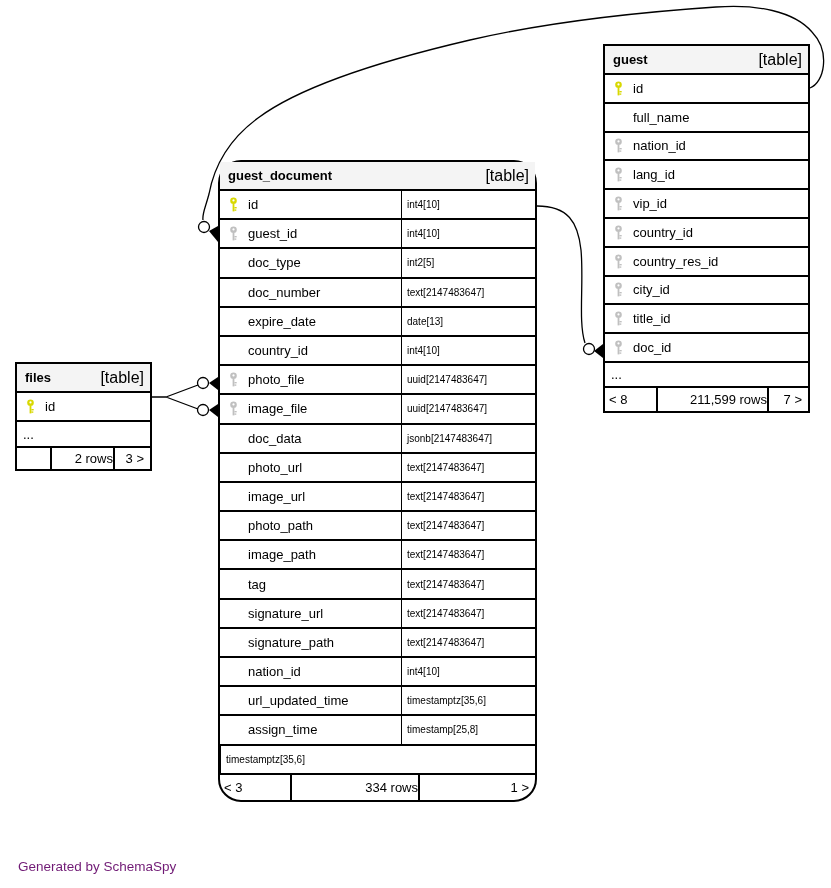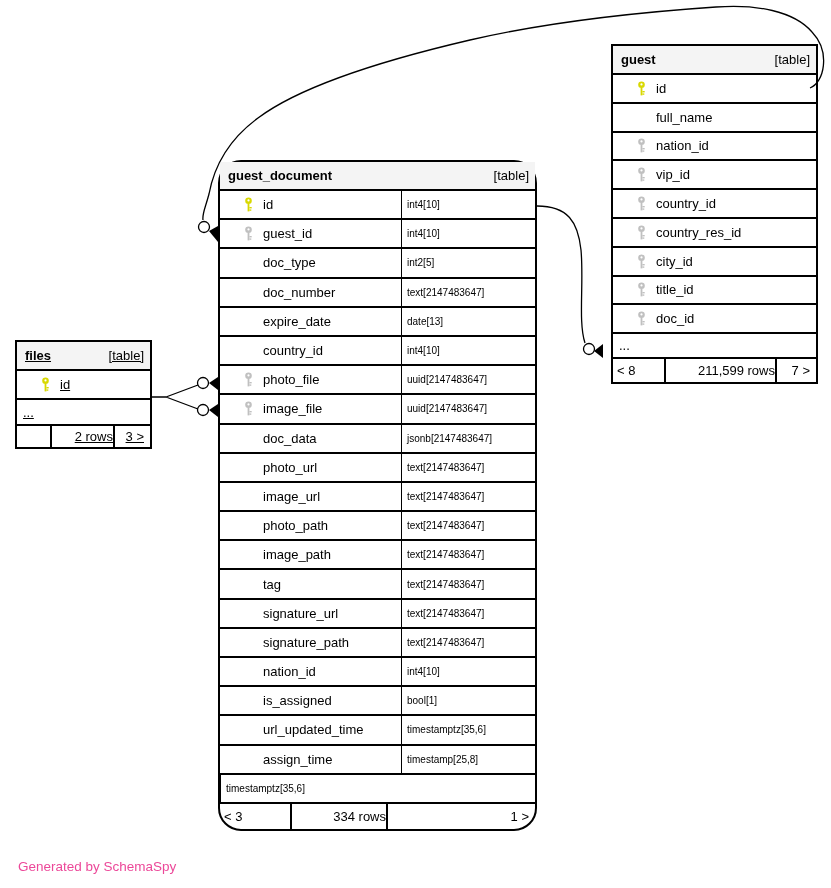--- a/index.html
+++ b/index.html
@@ -6,58 +6,58 @@
   body{width:831px;height:888px;font-family:"Liberation Sans",sans-serif;color:#000;}
   .canvas{position:relative;width:831px;height:888px;overflow:hidden;background:#fff;}
 
   svg.relations{position:absolute;left:0;top:0;z-index:2;pointer-events:none;}
 
   .db-table{position:absolute;border:2px solid #000;background:#fff;box-sizing:border-box;
             display:flex;flex-direction:column;z-index:1;}
   .tbl-header{height:29px;background:#f4f4f4;border-bottom:2px solid #000;display:flex;
               align-items:center;justify-content:space-between;padding:0 6px 0 8px;box-sizing:border-box;}
   .tbl-name{font-weight:bold;font-size:13px;}
-  .tbl-badge{font-size:13px;text-align:center;}
+  .tbl-badge{font-size:16px;text-align:center;}
 
   .tbl-row{height:29.2px;border-bottom:2px solid #000;display:flex;align-items:stretch;box-sizing:border-box;}
-  .row-name{display:flex;align-items:center;flex:1;padding-left:23px;min-width:0;}
+  .row-name{display:flex;align-items:center;flex:1;padding-left:8px;min-width:0;}
   .key-icon{width:11px;height:15px;margin-right:9px;flex:none;}
   .key-icon.pk{color:var(--pk-color,#d8d800);}
   .key-icon.fk{color:var(--fk-color,#c0c0c0);}
   .key-icon.nokey{visibility:hidden;}
   .col-name{font-size:13px;white-space:nowrap;}
   .col-type{width:134px;flex:none;border-left:1px solid #000;display:flex;align-items:center;
             padding-left:5px;font-size:10px;box-sizing:border-box;white-space:nowrap;}
   .ellipsis-row .row-name{padding-left:6px;}
 
   .tbl-footer{display:flex;align-items:stretch;font-size:13px;}
   .pg{display:flex;align-items:center;box-sizing:border-box;}
   .pg-left{padding-left:4px;border-right:2px solid #000;}
   .pg-center{justify-content:flex-end;border-right:2px solid #000;}
   .pg-right{flex:1;justify-content:flex-end;display:flex;align-items:center;padding-right:6px;}
 
   .t-gd{left:218px;top:160px;width:319px;border-radius:23px;}
   .t-gd .tbl-footer{height:25px;}
   .t-gd .pg-left{width:72px;}
-  .t-gd .pg-center{width:96px;}
-
-  .t-guest{left:603px;top:44px;width:207px;margin-left:8px;}
+  .t-gd .pg-center{width:128px;}
+
+  .t-guest{left:603px;top:44px;width:207px;}
   .t-guest .tbl-row{height:28.8px;}
   .t-guest .ellipsis-row{height:25px;}
   .t-guest .tbl-footer{height:23px;}
   .t-guest .pg-left{width:53px;}
   .t-guest .pg-center{width:111px;}
 
-  .t-files{left:15px;top:340px;width:137px;text-decoration:underline;}
+  .t-files{left:15px;top:362px;width:137px;}
   .t-files .ellipsis-row{height:26px;}
   .t-files .tbl-footer{height:21px;}
   .t-files .pg-left{width:35px;}
   .t-files .pg-center{width:63px;text-align:right;}
 
-  .credit{position:absolute;left:18px;top:859px;font-size:13.5px;color:#ec4899;}
+  .credit{position:absolute;left:18px;top:859px;font-size:13.5px;color:#701a75;}
 </style>
 </head>
 <body>
 
 <div class="canvas">
 
   <svg class="relations" width="831" height="888" viewBox="0 0 831 888">
 
     <path d="M 810,88 C 824,83 831,52 812,32 C 794,11 756,4 716,7 C 628,13 548,22 470,40
              C 380,61 298,88 258,118 C 228,140 214,167 209,194 C 205,209 202,214 203,220" fill="none" stroke="#000" stroke-width="1.3"></path>
@@ -312,33 +312,20 @@
         <circle cx="5.5" cy="3.4" r="1.1" fill="#ffffff"></circle>
         <rect x="4.6" y="6.6" width="1.8" height="7.8" fill="currentColor"></rect>
         <rect x="6.4" y="10" width="2.3" height="1.4" fill="currentColor"></rect>
         <rect x="6.4" y="12.4" width="1.9" height="1.4" fill="currentColor"></rect>
       </svg>
       <span class="col-name">nation_id</span>
     </div>
     <div class="col-type">int4[10]</div>
   </div>
 
-  <div class="tbl-row">
-    <div class="row-name">
-      <svg class="key-icon nokey" viewBox="0 0 11 15">
-        <circle cx="5.5" cy="3.8" r="3.3" fill="currentColor"></circle>
-        <circle cx="5.5" cy="3.4" r="1.1" fill="#ffffff"></circle>
-        <rect x="4.6" y="6.6" width="1.8" height="7.8" fill="currentColor"></rect>
-        <rect x="6.4" y="10" width="2.3" height="1.4" fill="currentColor"></rect>
-        <rect x="6.4" y="12.4" width="1.9" height="1.4" fill="currentColor"></rect>
-      </svg>
-      <span class="col-name">is_assigned</span>
-    </div>
-    <div class="col-type">bool[1]</div>
-  </div>
 
   <div class="tbl-row">
     <div class="row-name">
       <svg class="key-icon nokey" viewBox="0 0 11 15">
         <circle cx="5.5" cy="3.8" r="3.3" fill="currentColor"></circle>
         <circle cx="5.5" cy="3.4" r="1.1" fill="#ffffff"></circle>
         <rect x="4.6" y="6.6" width="1.8" height="7.8" fill="currentColor"></rect>
         <rect x="6.4" y="10" width="2.3" height="1.4" fill="currentColor"></rect>
         <rect x="6.4" y="12.4" width="1.9" height="1.4" fill="currentColor"></rect>
       </svg>
@@ -413,20 +400,33 @@
         <circle cx="5.5" cy="3.4" r="1.1" fill="#ffffff"></circle>
         <rect x="4.6" y="6.6" width="1.8" height="7.8" fill="currentColor"></rect>
         <rect x="6.4" y="10" width="2.3" height="1.4" fill="currentColor"></rect>
         <rect x="6.4" y="12.4" width="1.9" height="1.4" fill="currentColor"></rect>
       </svg>
       <span class="col-name">nation_id</span>
     </div>
 
   </div>
 
+  <div class="tbl-row">
+    <div class="row-name">
+      <svg class="key-icon fk" viewBox="0 0 11 15">
+        <circle cx="5.5" cy="3.8" r="3.3" fill="currentColor"></circle>
+        <circle cx="5.5" cy="3.4" r="1.1" fill="#ffffff"></circle>
+        <rect x="4.6" y="6.6" width="1.8" height="7.8" fill="currentColor"></rect>
+        <rect x="6.4" y="10" width="2.3" height="1.4" fill="currentColor"></rect>
+        <rect x="6.4" y="12.4" width="1.9" height="1.4" fill="currentColor"></rect>
+      </svg>
+      <span class="col-name">lang_id</span>
+    </div>
+
+  </div>
 
   <div class="tbl-row">
     <div class="row-name">
       <svg class="key-icon fk" viewBox="0 0 11 15">
         <circle cx="5.5" cy="3.8" r="3.3" fill="currentColor"></circle>
         <circle cx="5.5" cy="3.4" r="1.1" fill="#ffffff"></circle>
         <rect x="4.6" y="6.6" width="1.8" height="7.8" fill="currentColor"></rect>
         <rect x="6.4" y="10" width="2.3" height="1.4" fill="currentColor"></rect>
         <rect x="6.4" y="12.4" width="1.9" height="1.4" fill="currentColor"></rect>
       </svg>

